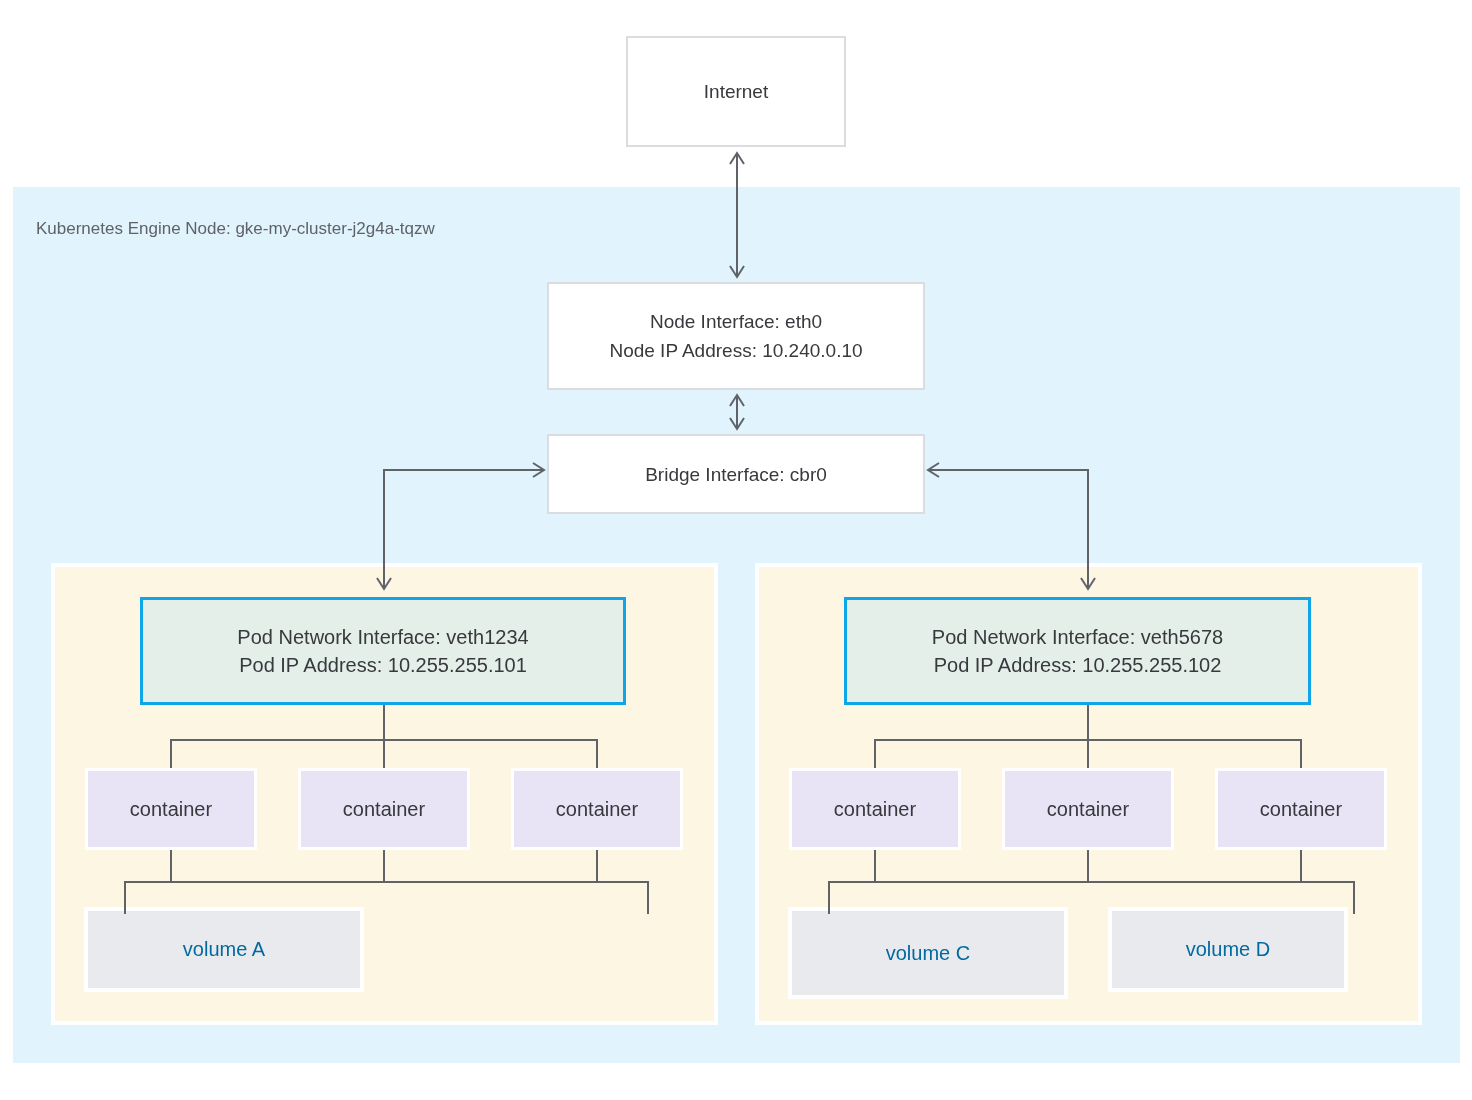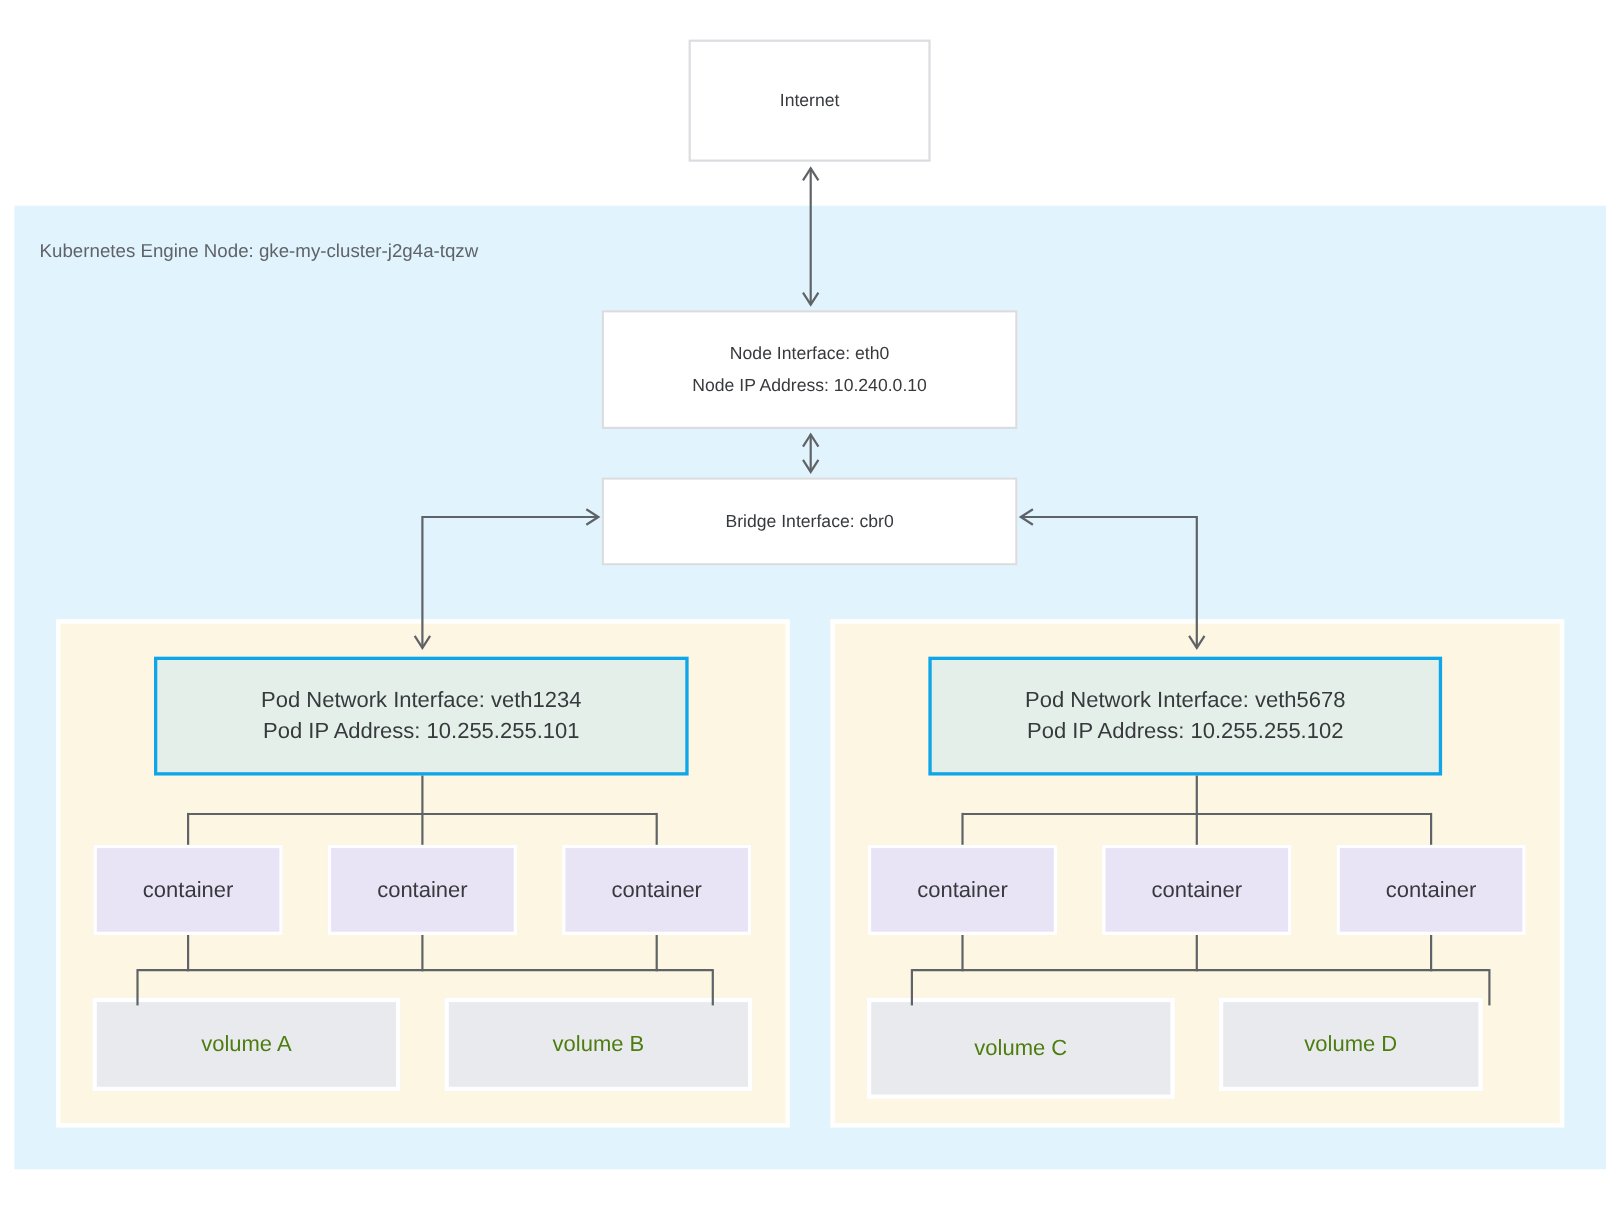--- a/index.html
+++ b/index.html
@@ -15,21 +15,21 @@
   .abs { position: absolute; box-sizing: border-box; }
 
   .plain-box {
     background: #ffffff;
     border: 2px solid #dadce0;
     display: flex;
     flex-direction: column;
     align-items: center;
     justify-content: center;
     text-align: center;
-    font-size: 16px;
+    font-size: 19px;
     line-height: 29px;
     color: #37393d;
     z-index: 2;
   }
 
   .node-panel {
     background: #e1f4fd;
     z-index: 0;
     padding-left: 38px;
   }
@@ -72,21 +72,21 @@
     z-index: 2;
   }
 
   .volume-box {
     background: #e8eaed;
     border: 4px solid #ffffff;
     display: flex;
     align-items: center;
     justify-content: center;
     font-size: 20px;
-    color: #4d7c0f;
+    color: #0369a1;
     z-index: 2;
   }
 
   .connector-overlay {
     position: absolute;
     left: 0; top: 0;
     width: 1472px;
     height: 1100px;
     z-index: 5;
     pointer-events: none;
@@ -124,23 +124,20 @@
     </div>
     <div class="abs container-box" style="left:243px; top:201px; width:172px; height:82px;">
       <div>container</div>
     </div>
     <div class="abs container-box" style="left:456px; top:201px; width:172px; height:82px;">
       <div>container</div>
     </div>
     <div class="abs volume-box" style="left:29px; top:340px; width:280px; height:85px;">
       <div>volume A</div>
     </div>
-    <div class="abs volume-box" style="left:349px; top:340px; width:280px; height:85px;">
-      <div>volume B</div>
-    </div>
   </div>
 
   <div class="abs pod-box" style="left:755px; top:563px; width:667px; height:462px;">
     <div class="abs iface-box" style="left:85px; top:30px; width:467px; height:108px;">
       <div>Pod Network Interface: veth5678</div>
       <div>Pod IP Address: 10.255.255.102</div>
     </div>
     <div class="abs container-box" style="left:30px; top:201px; width:172px; height:82px;">
       <div>container</div>
     </div>

